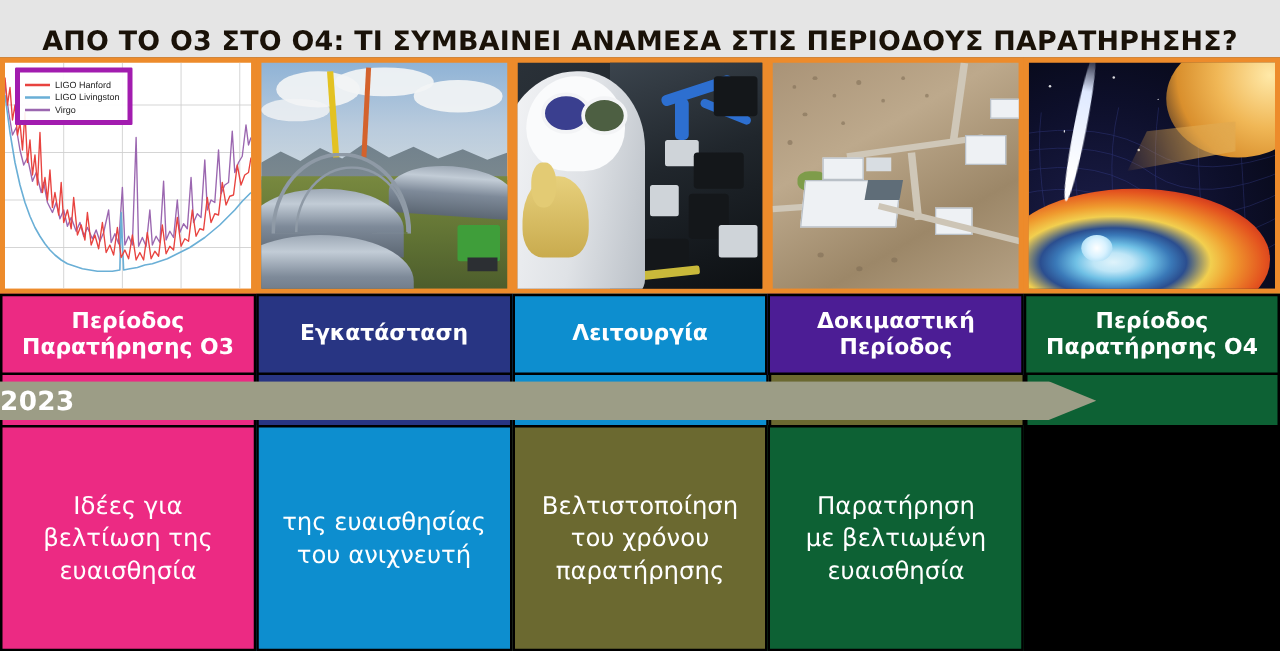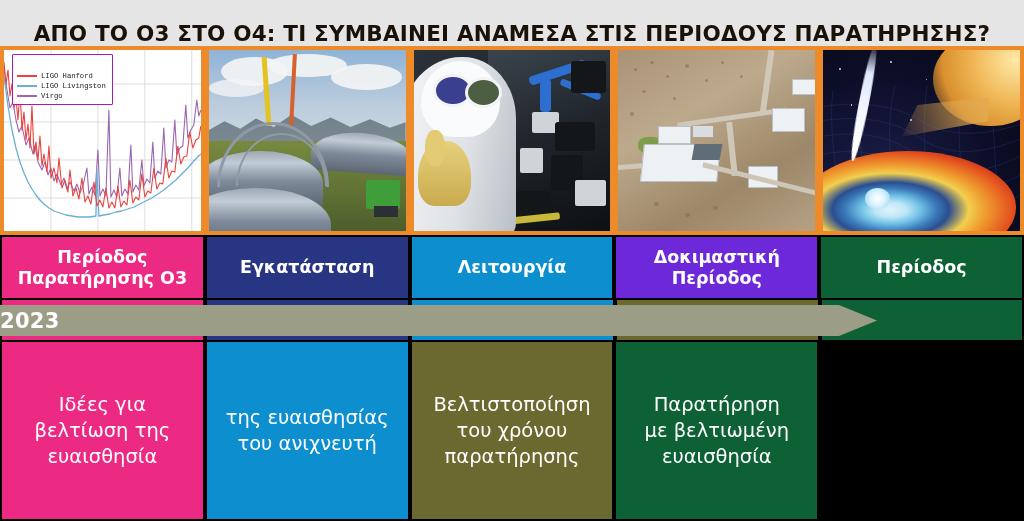--- a/index.html
+++ b/index.html
@@ -62,24 +62,24 @@
     overflow: hidden;
   }
 
   
   .chart-bg { position:absolute; inset:0; background:#ffffff; }
   .chart-svg { position:absolute; inset:0; width:100%; height:100%; }
   .legend-box {
     position: absolute;
     left: 8px; top: 4px;
     background: rgba(255,255,255,0.92);
-    border: 1px solid #a21caf;
-    padding: 16px 6px 3px 4px;
+    border: 4px solid #a21caf;
+    padding: 5px 6px 3px 4px;
     border-radius: 1px;
-    font-family: Liberation Mono, monospace;
+    font-family: Liberation Sans, sans-serif;
     font-size: 7.2px;
     line-height: 10px;
     color: #1a1a1a;
   }
   .legend-row { display:flex; align-items:center; gap:4px; white-space:nowrap; }
   .legend-swatch { display:inline-block; width:20px; height:2px; }
 
   
   .p2-sky { position:absolute; left:0; top:0; width:100%; height:52%;
     background: linear-gradient(#8fb3d6 0%, #b9cbdd 55%, #cdd8de 100%); }
@@ -404,29 +404,30 @@
         <span>Περίοδος</span><br>
         <span>Παρατήρησης Ο3</span>
       </div>
     </div>
     <div class="label-cell" style="background:#283583">
       <div><span>Εγκατάσταση</span></div>
     </div>
     <div class="label-cell" style="background:#0D8ECF">
       <div><span>Λειτουργία</span></div>
     </div>
-    <div class="label-cell" style="background:#6d28d9">
+    <div class="label-cell" style="background:#4c1d95">
       <div>
         <span>Δοκιμαστική</span><br>
         <span>Περίοδος</span>
       </div>
     </div>
     <div class="label-cell" style="background:#0D6134">
       <div>
         <span>Περίοδος</span><br>
+        <span>Παρατήρησης Ο4</span>
       </div>
     </div>
   </div>
 
   <div class="arrow-band">
     <div class="seg" style="left:0;width:205px;background:#EC2A83"></div>
     <div class="seg" style="left:205px;width:205px;background:#283583"></div>
     <div class="seg" style="left:410px;width:205px;background:#0D8ECF"></div>
     <div class="seg" style="left:615px;width:205px;background:#6B6930"></div>
     <div class="seg" style="left:820px;width:204px;background:#0D6134"></div>

